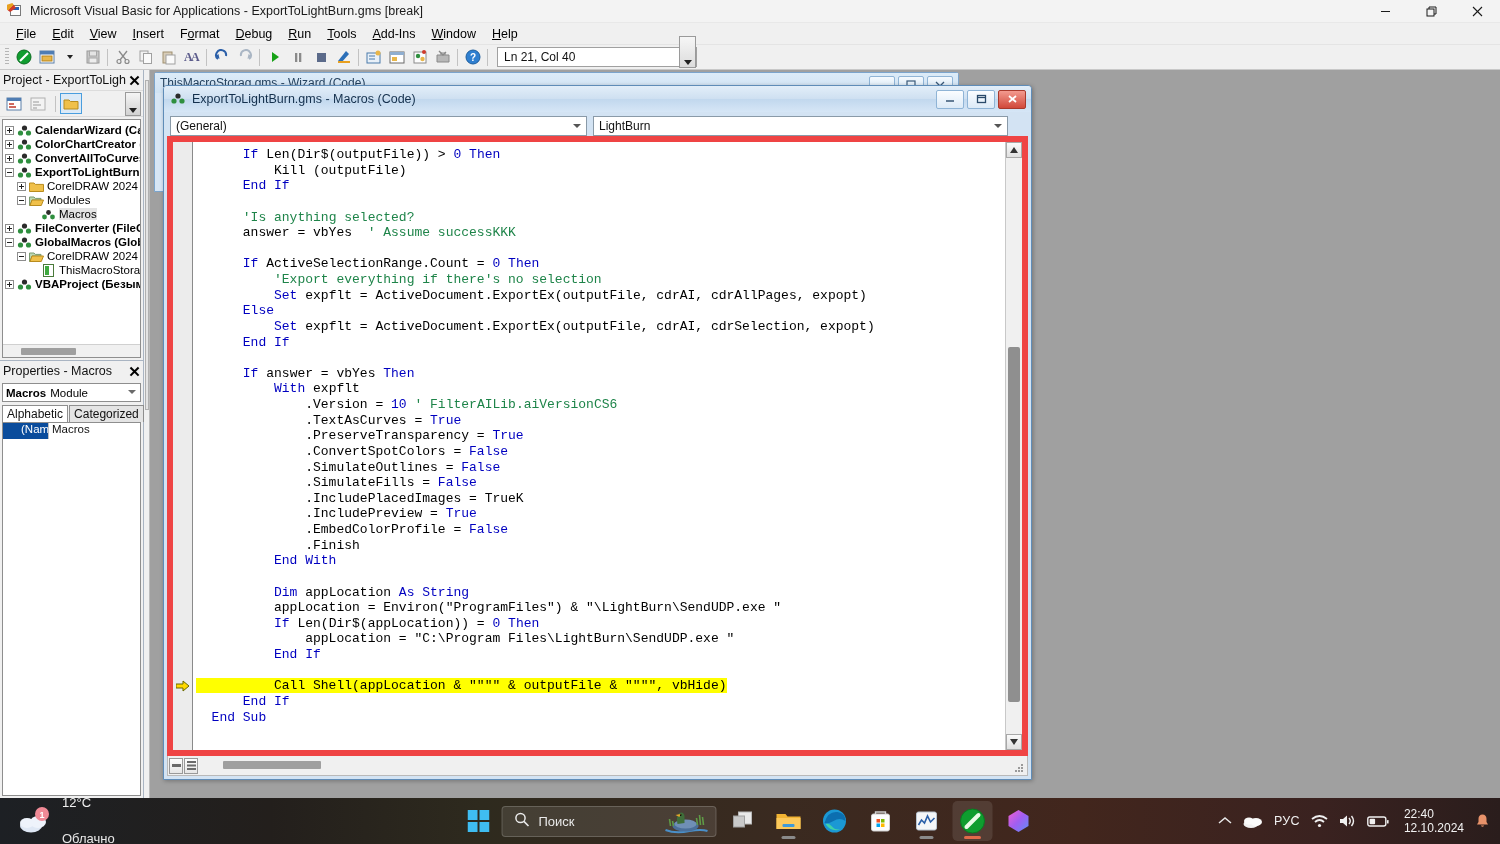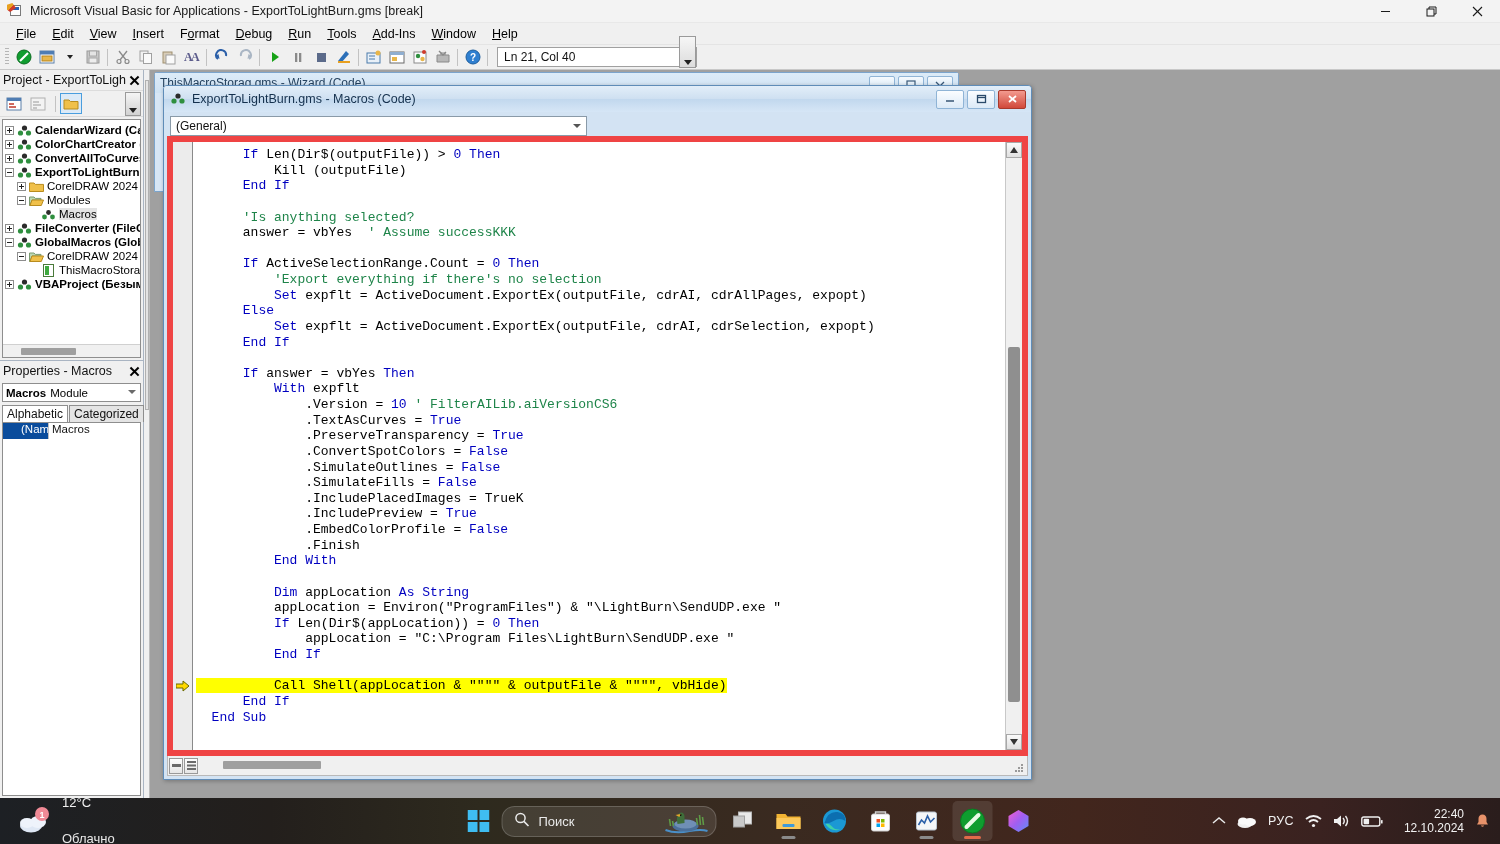--- a/index.html
+++ b/index.html
@@ -470,21 +470,21 @@
   .weather-text .t1 { font-size: 13px; color: #f0f0f0; }
   .weather-text .t2 { font-size: 13px; color: #e8e8e8; margin-top: 20px; }
   .tb-center {
     position: absolute; left: 50%; transform: translateX(-50%);
     display: flex; align-items: center; gap: 6px;
   }
   .start-btn {
     width: 34px; height: 34px; display: flex; align-items: center; justify-content: center;
   }
   .search-pill {
-    width: 215px; height: 31px; border-radius: 13px;
+    width: 215px; height: 31px; border-radius: 4px;
     background: rgba(255,255,255,0.10);
     border: 1px solid rgba(255,255,255,0.18);
     display: flex; align-items: center; padding-left: 12px;
     position: relative; overflow: hidden;
   }
   .search-pill .sp-text { font-size: 13px; color: #e9e9e9; margin-left: 9px; }
   .duck { position: absolute; right: 6px; bottom: 1px; width: 46px; height: 26px; }
   .tb-app {
     width: 40px; height: 40px;
     display: flex; align-items: center; justify-content: center;
@@ -495,22 +495,22 @@
     position: absolute; bottom: 2px; left: 50%; transform: translateX(-50%);
     width: 14px; height: 3px; border-radius: 2px; background: #8a8a8a;
   }
   .tb-app .uline.hot { background: #e06a4a; width: 17px; }
   .tb-right {
     margin-left: auto; display: flex; align-items: center;
     padding-right: 10px; gap: 11px;
   }
   .tray-ico { display: flex; align-items: center; justify-content: center; }
   .clock {
-    text-align: right; line-height: 1.2; font-size: 12px; color: #f2f2f2;
-    margin-left: 10px;
+    line-height: 1.2; font-size: 12px; color: #f2f2f2;
+    margin-left: 4px;
   }
   .lang { font-size: 12.5px; color: #f0f0f0; letter-spacing: 0.3px; }
 </style>
 </head>
 <body>
 
 <div id="app">
 
   <div class="vba-window">
 
@@ -922,20 +922,24 @@
                     </svg>
                 </div>
               </div>
             </div>
 
             <div class="cw-combos">
               <div class="cw-combo left">
                 <span>(General)</span>
                 <div class="arw"></div>
               </div>
+              <div class="cw-combo right">
+                <span>LightBurn</span>
+                <div class="arw"></div>
+              </div>
             </div>
 
             <div class="cw-codearea">
               <div class="code-margin">
                 <div class="arrow-marker">
                   <svg width="14" height="12" viewBox="0 0 14 12">
                     <path d="M0 4 H7 V1 L13 6 L7 11 V8 H0 Z" fill="#ffd800" stroke="#6a6a00" stroke-width="1"></path>
                   </svg>
                 </div>
               </div>

